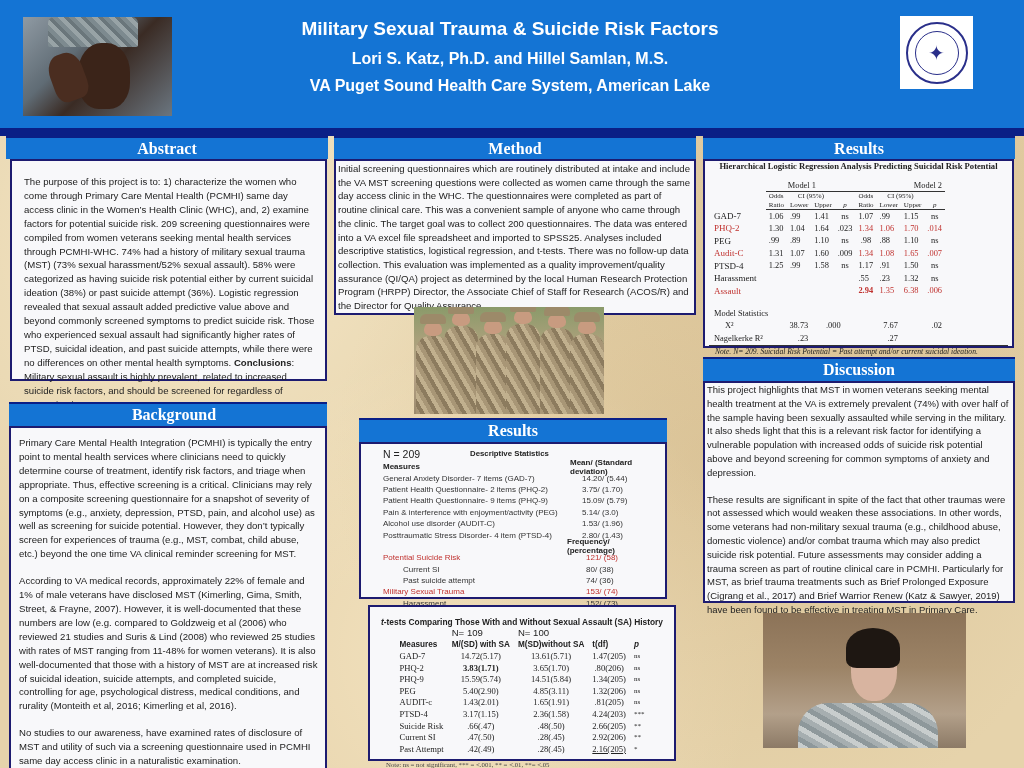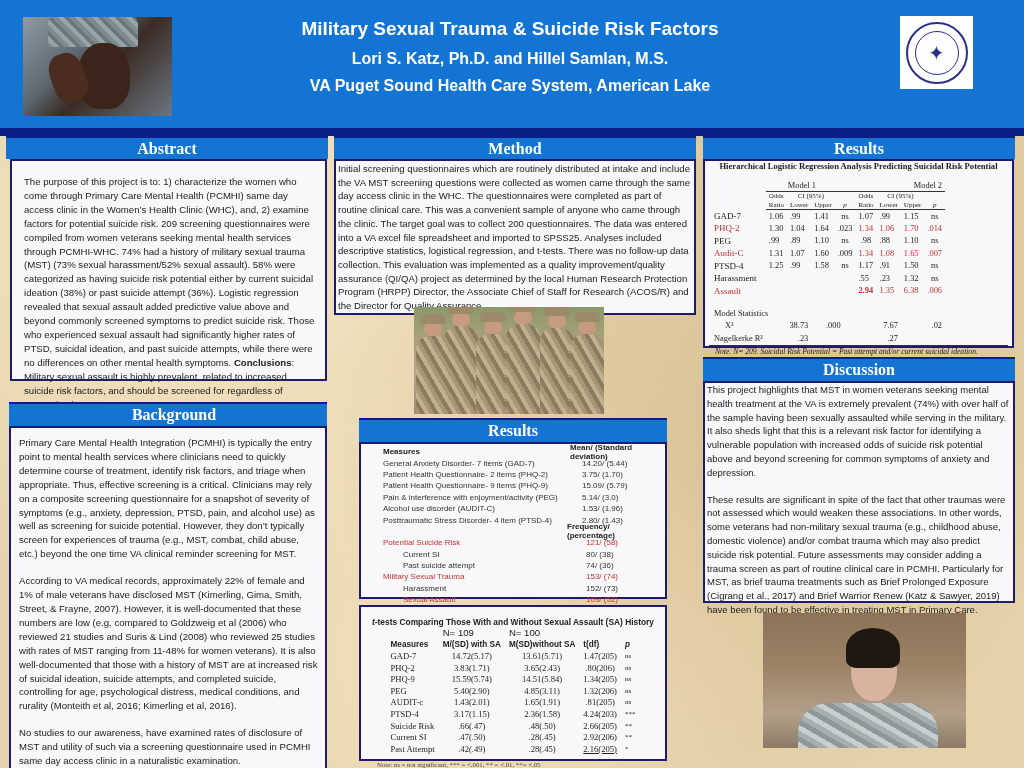--- a/index.html
+++ b/index.html
@@ -179,20 +179,24 @@
   <div class="soldier" style="left:30px; height:88px;"></div>
   <div class="soldier" style="left:62px; height:80px;"></div>
   <div class="soldier" style="left:92px; height:90px;"></div>
   <div class="soldier" style="left:126px; height:86px;"></div>
   <div class="soldier" style="left:156px; height:80px;"></div>
 </div>
 
 <div class="panel-head" style="left:359px; top:418px; width:308px; height:24px; line-height:22px;">Results</div>
 <div class="panel-box" style="left:359px; top:442px; width:308px; height:157px;">
   <div class="desc">
+    <div class="row" style="height:15px;">
+      <span class="m" style="font-size:10.5px; color:#222; flex-basis:85px;">N = 209</span>
+      <span class="v bold" style="font-size:7.8px;">Descriptive Statistics</span>
+    </div>
     <div class="row bold">
       <span class="m">Measures</span>
       <span class="v">Mean/ (Standard deviation)</span>
     </div>
     <div id="desc-cont">
         <div class="row">
           <span class="m">General Anxiety Disorder- 7 items (GAD-7)</span>
           <span class="v" style="padding-left:14px;">14.20/ (5.44)</span>
         </div>
         <div class="row">
@@ -242,21 +246,21 @@
           <span class="v" style="padding-left:18px;">152/ (73)</span>
         </div>
         <div class="row indent red">
           <span class="m">Sexual Assault</span>
           <span class="v" style="padding-left:18px;">109/ (52)</span>
         </div>
       </div>
   </div>
 </div>
 
-<div class="panel-box" style="left:359px; top:605px; width:308px; height:156px;">
+<div class="panel-box" style="left:368px; top:605px; width:308px; height:156px;">
   <div class="ttest-title"><span>t</span><span class="rest">-tests Comparing Those With and Without Sexual Assault (SA) History</span></div>
   <table class="ttest">
     <tbody>
         <tr class="nrow">
       <td></td>
       <td>N= 109</td>
       <td>N= 100</td>
       <td></td>
           <td></td>
     </tr>
@@ -271,22 +275,22 @@
       <tbody id="ttest-body">
         <tr>
           <td style="text-align:left;">GAD-7</td>
           <td style="text-align:center;">14.72(5.17)</td>
           <td style="text-align:center;">13.61(5.71)</td>
           <td style="text-align:center;">1.47(205)</td>
           <td style="text-align:left;font-size:7px;">ns</td>
         </tr>
         <tr>
           <td style="text-align:left;">PHQ-2</td>
-          <td style="text-align:center;">3.83(1.71)</td>
-          <td style="text-align:center;">3.65(2.43)</td>
+          <td style="text-align:center;font-weight:bold;">3.83(1.71)</td>
+          <td style="text-align:center;">3.65(1.70)</td>
           <td style="text-align:center;">.80(206)</td>
           <td style="text-align:left;font-size:7px;">ns</td>
         </tr>
         <tr>
           <td style="text-align:left;">PHQ-9</td>
           <td style="text-align:center;">15.59(5.74)</td>
           <td style="text-align:center;">14.51(5.84)</td>
           <td style="text-align:center;">1.34(205)</td>
           <td style="text-align:left;font-size:7px;">ns</td>
         </tr>

